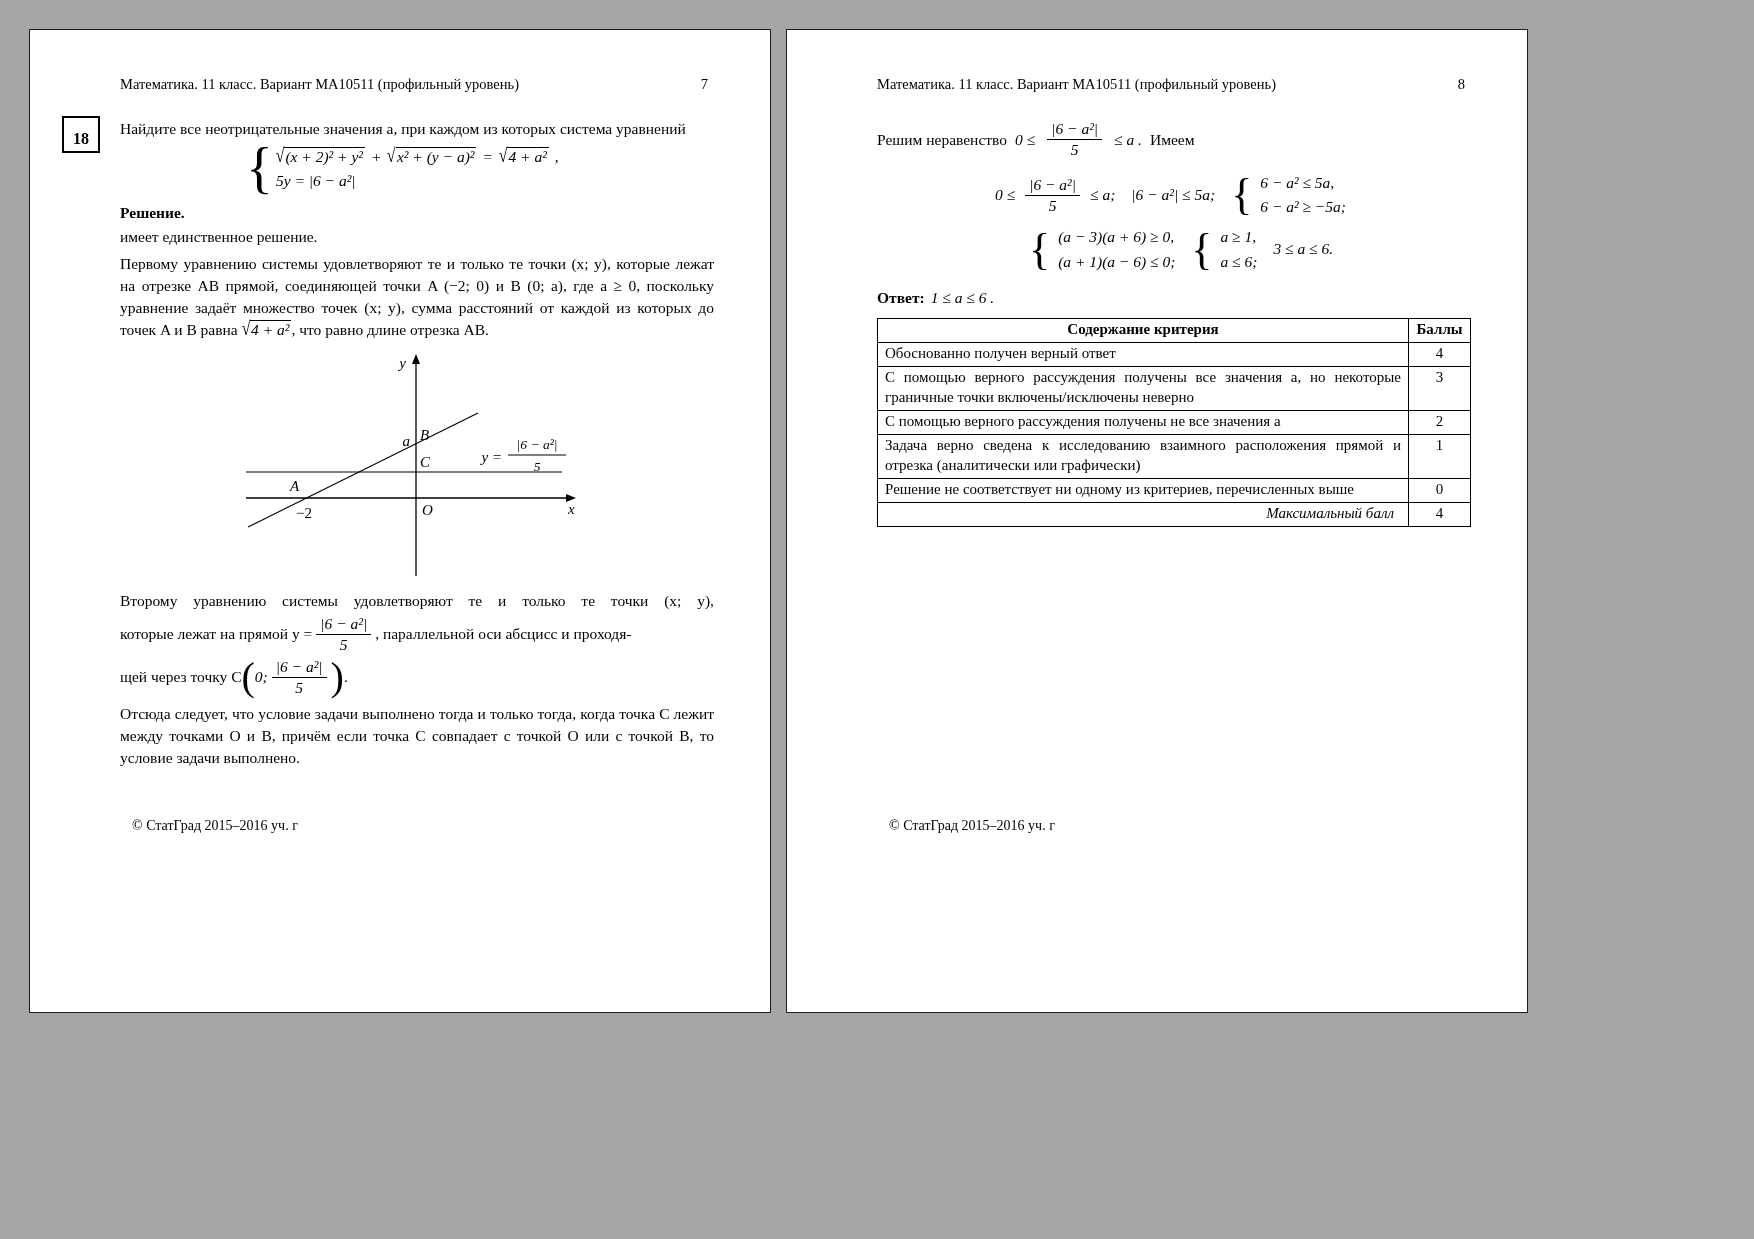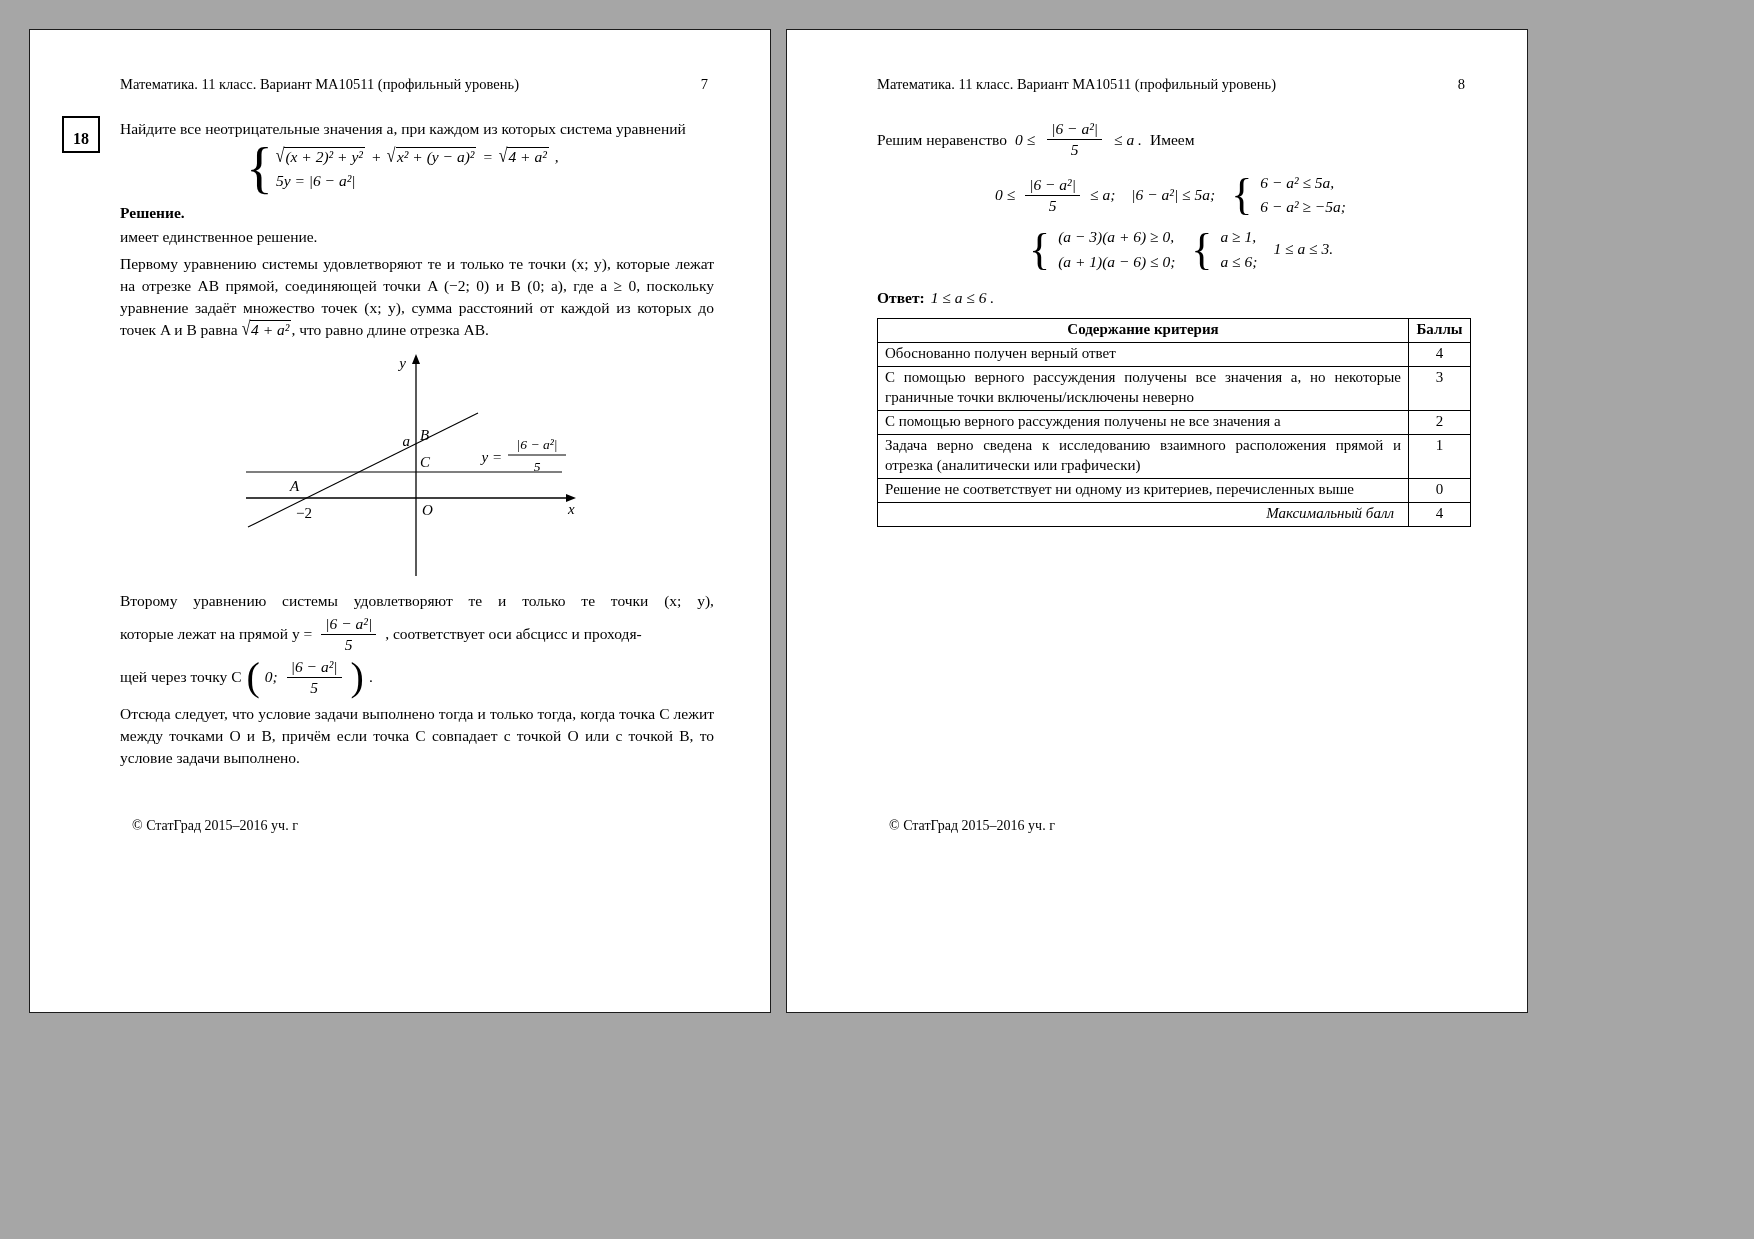--- a/index.html
+++ b/index.html
@@ -44,21 +44,21 @@
   .sys-lines { display:flex; flex-direction:column; gap:3px; }
   .sys-line { display:flex; align-items:baseline; gap:6px; white-space:nowrap; }
 
   .figure { margin:10px 0 8px 124px; }
   .figure svg { display:block; }
   .figure text { font-size:15px; font-family:"Liberation Serif","DejaVu Serif",serif; fill:#000; }
   .figure text.it { font-style:italic; }
   .figure text.small { font-size:13.5px; }
 
   .p2row1 { text-align:justify; text-align-last:justify; margin-bottom:2px; }
-  .p2row { gap:5px; margin:2px 0; }
+  .p2row { margin:2px 0; }
   .bigp { font-size:40px; line-height:0.7; font-weight:300; font-style:normal; }
 
   .intro { gap:8px; margin-top:4px; }
   .mline { display:flex; align-items:center; gap:16px; }
   .m1 { margin:12px 0 2px 118px; }
   .m2 { margin:8px 0 4px 152px; }
 
   .answer { margin:14px 0 10px; text-align:left; }
   .answer b { margin-right:6px; }
 
@@ -139,21 +139,21 @@
       </div>
 
       <div class="para">
         <div class="p2row1">Второму уравнению системы удовлетворяют те и только те точки (x; y),</div>
         <div class="flexrow p2row">
           <span>которые лежат на прямой y =</span>
           <span class="frac math">
               <span class="fnum">|6 − a²|</span>
               <span class="fden">5</span>
             </span>
-          <span>, соответствует оси абсцисс и проходя-</span>
+          <span>, параллельной оси абсцисс и проходя-</span>
         </div>
         <div class="flexrow p2row">
           <span>щей через точку C</span>
           <span class="bigp">(</span>
           <span class="math">0;</span>
           <span class="frac math">
               <span class="fnum">|6 − a²|</span>
               <span class="fden">5</span>
             </span>
           <span class="bigp">)</span>
@@ -213,21 +213,21 @@
             <span class="math">(a + 1)(a − 6) ≤ 0;</span>
           </span>
         </span>
         <span class="subexpr">
           <span class="brace-glyph small">{</span>
           <span class="sys-lines">
             <span class="math">a ≥ 1,</span>
             <span class="math">a ≤ 6;</span>
           </span>
         </span>
-        <span class="math">1 ≤ a ≤ 3.</span>
+        <span class="math">3 ≤ a ≤ 6.</span>
       </div>
 
       <p class="para answer">
         <b>Ответ:</b><span class="math">1 ≤ a ≤ 6 .</span>
       </p>
 
       <table class="crit-table">
         <tbody>
           <tr>
             <th class="h1">Содержание критерия</th>

